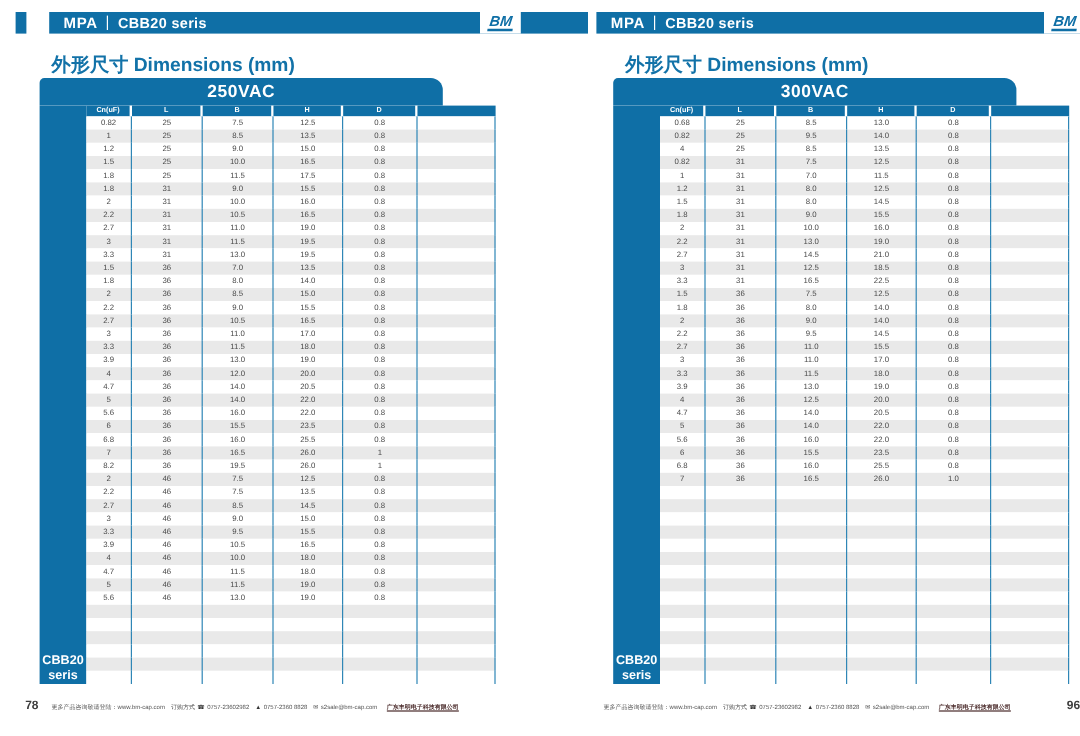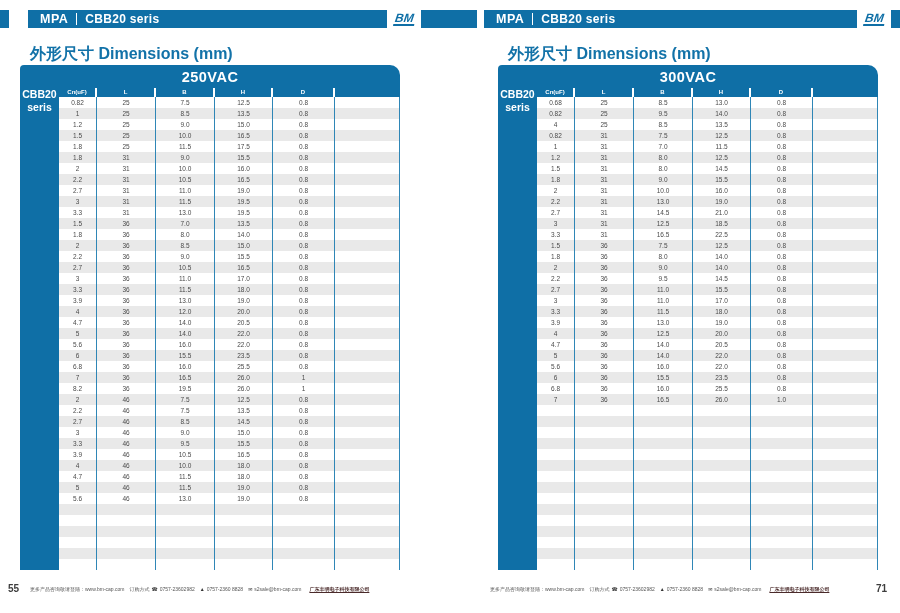--- a/index.html
+++ b/index.html
@@ -1,19 +1,19 @@
 <!DOCTYPE html>
 <html><head>
 <meta charset="utf-8">
 <style>
   * { margin:0; padding:0; box-sizing:border-box; }
   html,body { background:#ffffff; }
   body { font-family:"Liberation Sans", sans-serif; }
   .canvas { position:relative; width:900px; height:613px; background:#ffffff; overflow:hidden; }
-  .page { position:absolute; top:0; height:613px; }
+  .page { position:absolute; top:0; height:613px;margin-left:13px; }
   .page-left  { left:0;   width:478px; }
   .page-right { left:478px; width:422px; }
 
   
   .edge-square { position:absolute; top:10px; left:0; width:9px; height:18px; background:#0f6fa6; }
   .topbar { position:absolute; top:10px; height:18px; background:#0f6fa6; }
   .page-left  .topbar { left:28px; width:449px; }
   .page-right .topbar { left:6px;  width:416px; }
   .topbar-inner { display:flex; align-items:center; height:100%; padding-left:12px; }
   .brand { color:#fff; font-weight:bold; font-size:12.5px; letter-spacing:0.5px; }
@@ -21,23 +21,23 @@
   .series-label { color:#fff; font-weight:bold; font-size:12px; letter-spacing:0.3px; }
   .logo-box { position:absolute; top:0; width:34px; height:18px; background:#ffffff; display:flex; align-items:center; justify-content:center; }
   .page-left  .logo-box { left:359px; }
   .page-right .logo-box { left:373px; }
   .logo-text { font-style:italic; font-weight:bold; font-size:12px; color:#0f6fa6; transform:skewX(-8deg); border-bottom:2px solid #0f6fa6; line-height:12px; padding:0 1px; }
 
   
   .section-title { position:absolute; top:44px; left:30px; color:#1272a8; font-weight:bold; font-size:16px; }
 
   
-  .band { position:absolute; top:65px; left:20px; width:380px; height:23px; background:#0f6fa6; border-radius:4px 10px 0 0; display:flex; align-items:center; justify-content:center; }
+  .band { position:absolute; top:65px; left:20px; width:336px; height:23px; background:#0f6fa6; border-radius:4px 10px 0 0; display:flex; align-items:center; justify-content:center; }
   .band-title { color:#ffffff; font-weight:bold; font-size:14.5px; letter-spacing:0.5px; }
-  .sidebar { position:absolute; top:88px; left:20px; width:39px; height:482px; background:#0f6fa6; display:flex; align-items:flex-start; justify-content:center; }
+  .sidebar { position:absolute; top:88px; left:20px; width:39px; height:482px; background:#0f6fa6; display:flex; align-items:flex-end; justify-content:center; }
   .sidebar-label { color:#ffffff; font-weight:bold; font-size:10.5px; line-height:1.25; text-align:center; }
   .h-row { position:absolute; top:88px; left:59px; width:341px; height:9px; }
   .t-rows { position:absolute; top:97px; left:59px; width:341px; }
   .h-row, .t-row { display:grid; grid-template-columns:38px 59px 59px 58px 62px 65px; }
   .h-cell { background:#0f6fa6; color:#ffffff; font-weight:bold; font-size:6px; text-align:center; line-height:9px; border-right:2px solid #ffffff; overflow:hidden; }
   .h-cell:last-child { border-right:none; }
   .t-row { height:11px; background:#ffffff; }
   .t-row:nth-child(even) { background:#e9e9e9; }
   .t-cell { font-size:6.5px; color:#4a4a4a; text-align:center; line-height:11px; border-right:1px solid #2f86b6; overflow:hidden; }
 
@@ -426,21 +426,21 @@
         </div>
         <div class="t-row">
           <div class="t-cell"></div>
           <div class="t-cell"></div>
           <div class="t-cell"></div>
           <div class="t-cell"></div>
           <div class="t-cell"></div>
           <div class="t-cell"></div>
         </div>
       </div>
-    <div class="page-num">55</div>
+    <div class="page-num">78</div>
     <div class="footer-line">
       <span class="footer-seg">更多产品咨询敬请登陆：www.bm-cap.com</span>
       <span class="footer-seg">
         <span>订购方式</span>
         <span class="f-icon">☎</span>
         <span>0757-23602982</span>
       </span>
       <span class="footer-seg">
         <span class="f-icon">▲</span>
         <span>0757-2360 8828</span>
@@ -821,21 +821,21 @@
         </div>
         <div class="t-row">
           <div class="t-cell"></div>
           <div class="t-cell"></div>
           <div class="t-cell"></div>
           <div class="t-cell"></div>
           <div class="t-cell"></div>
           <div class="t-cell"></div>
         </div>
       </div>
-    <div class="page-num">71</div>
+    <div class="page-num">96</div>
     <div class="footer-line">
       <span class="footer-seg">更多产品咨询敬请登陆：www.bm-cap.com</span>
       <span class="footer-seg">
         <span>订购方式</span>
         <span class="f-icon">☎</span>
         <span>0757-23602982</span>
       </span>
       <span class="footer-seg">
         <span class="f-icon">▲</span>
         <span>0757-2360 8828</span>

